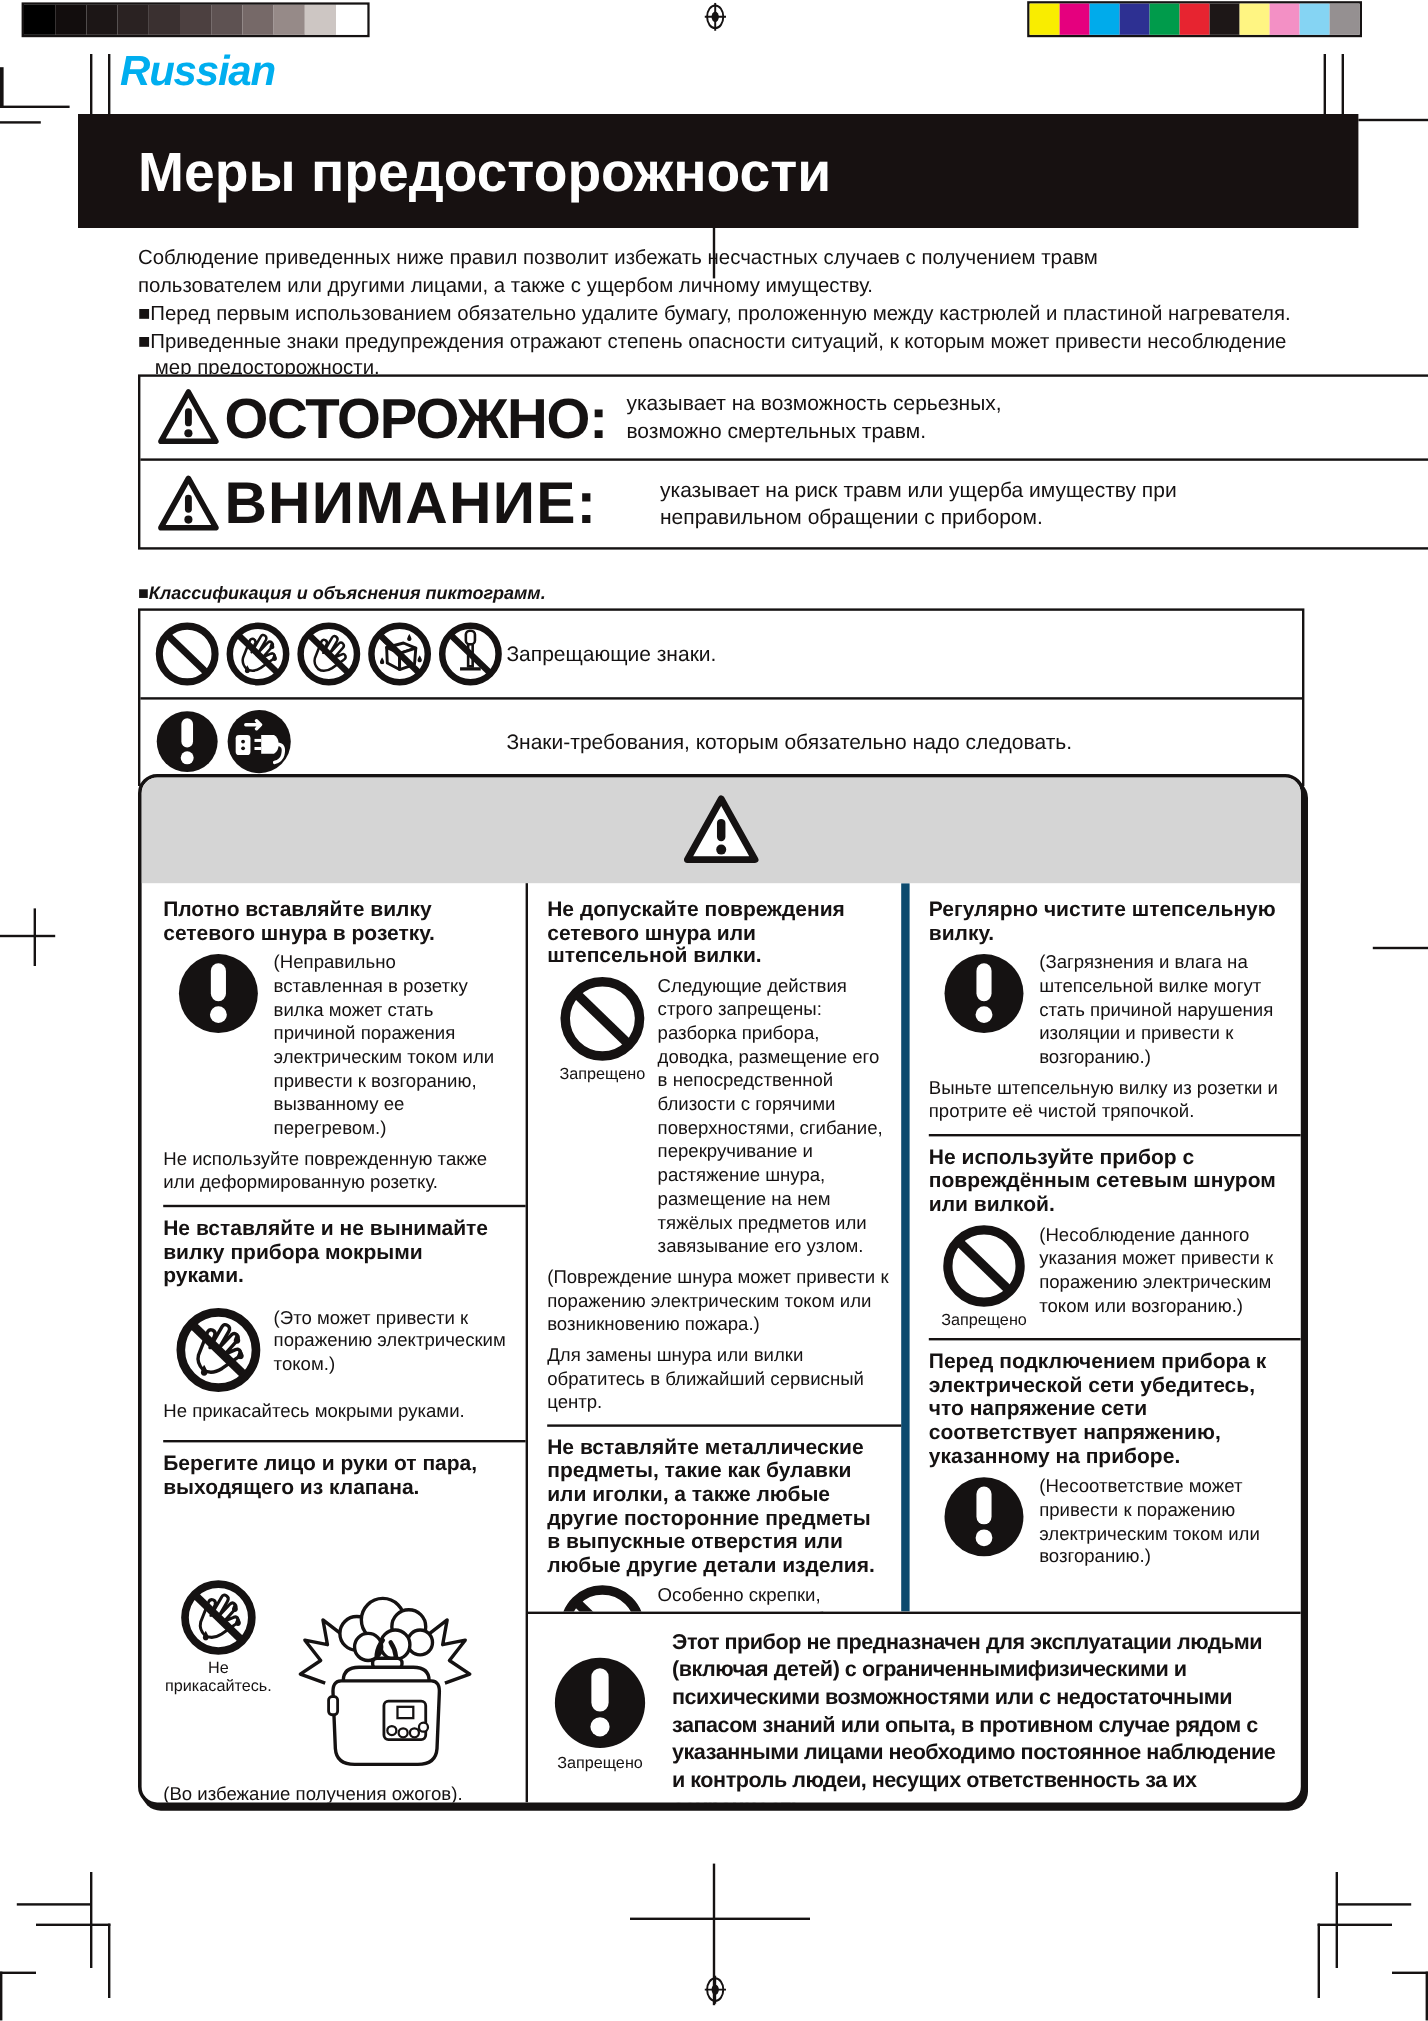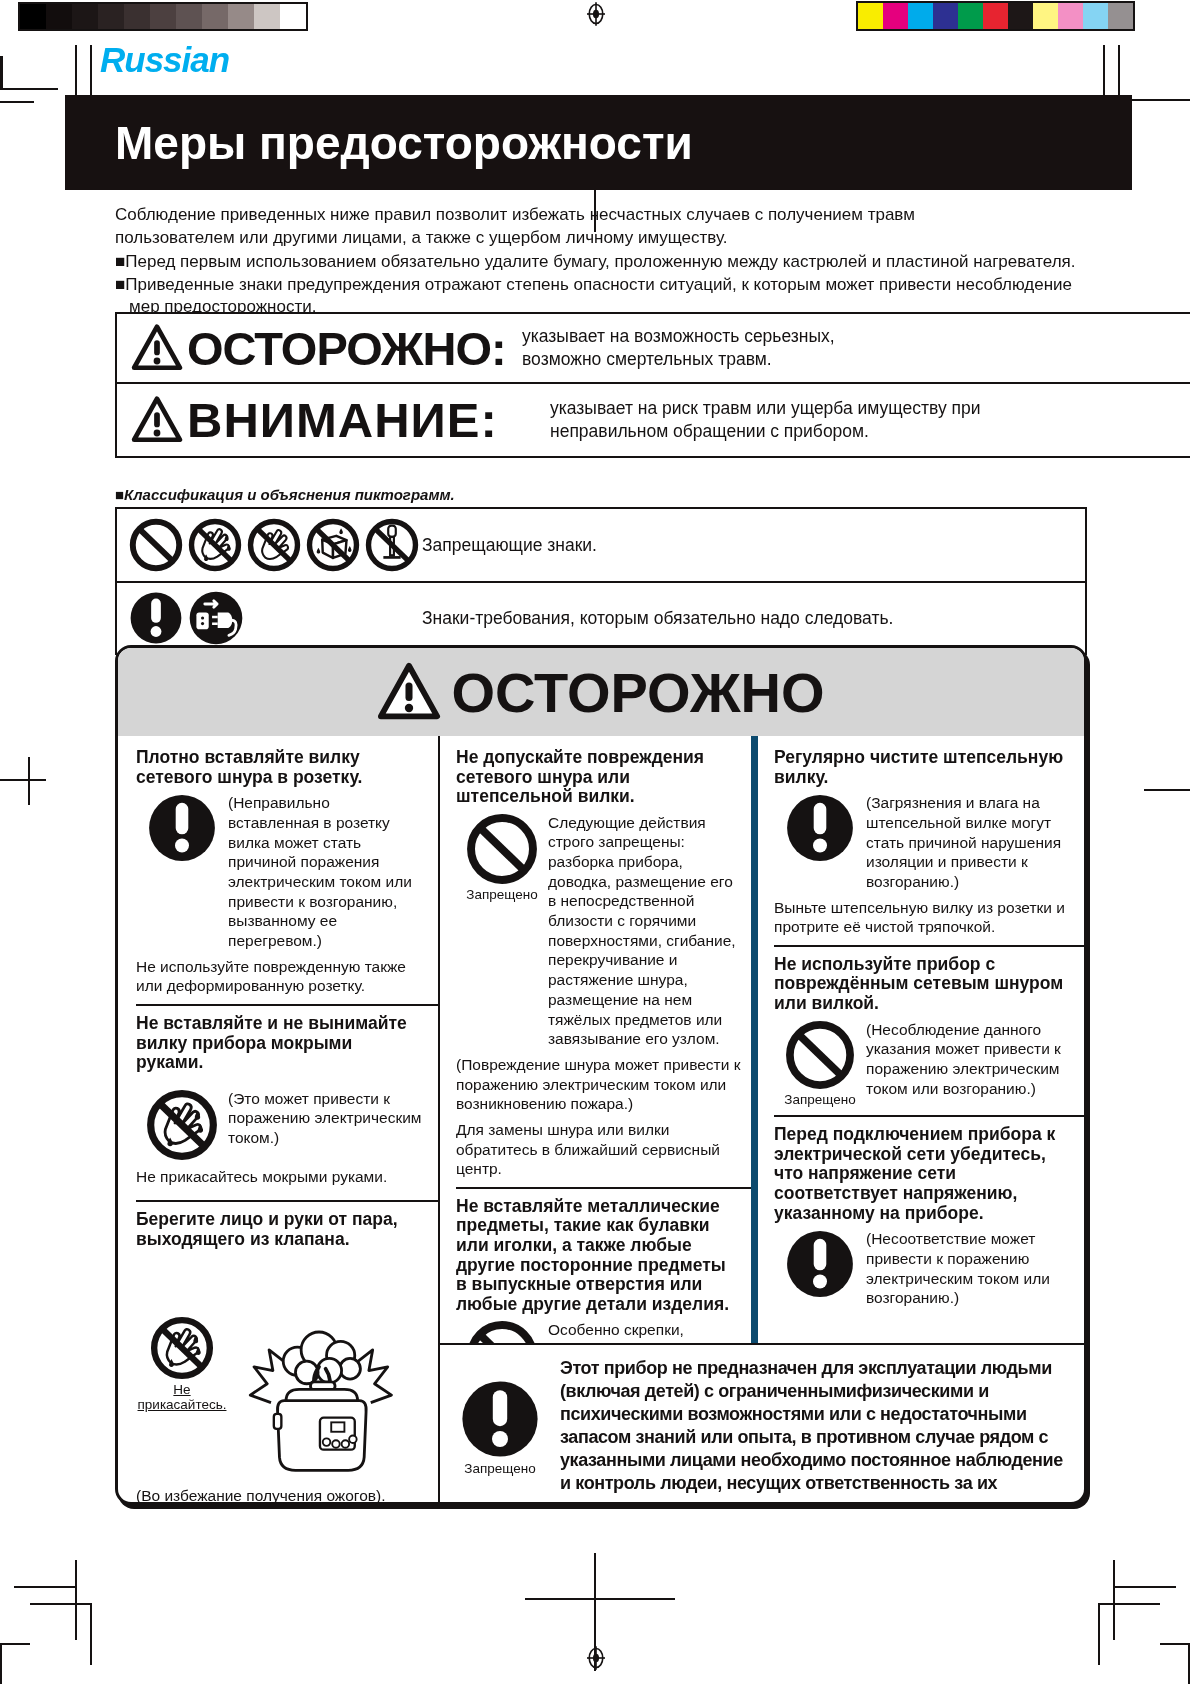--- a/index.html
+++ b/index.html
@@ -58,21 +58,21 @@
   .pcol2 { width:318px; border-right:7px solid #0c4a6e; padding:6px 10px 0 16px; flex-shrink:0; }
   .pcol3 { flex:1; padding:6px 12px 0 16px; }
   .pbottom { flex:1; border-top:2px solid #151212; display:flex; gap:14px; padding:8px 8px 6px 14px; overflow:hidden; }
   .sec-heading { font-size:17.5px; font-weight:bold; line-height:1.12; margin:6px 0 6px; }
   .icon-row { display:flex; align-items:flex-start; margin:4px 0 2px; }
   .icon-col { width:92px; flex-shrink:0; text-align:center; }
   .icon-caption { font-size:13.5px; line-height:1.15; margin-top:2px; }
   .body-text { flex:1; font-size:15.5px; line-height:1.27; }
   .note { font-size:15.5px; line-height:1.27; margin:6px 0 6px; }
   .sep { border:none; border-top:2px solid #151212; margin:8px -14px 8px 0; }
-  .gap-lg { margin-top:66px;text-decoration:underline; }
+  .gap-lg { margin-top:66px; }
   .steam-row { align-items:flex-start; }
   .bottom-text { flex:1; padding-top:4px; }
   .bottom-bold { font-size:18px; font-weight:bold; line-height:1.28; letter-spacing:-0.4px; }
   .icon { display:inline-block; vertical-align:middle; } .i52{width:52px;height:52px;} .i54{width:54px;height:54px;}
   .i56{width:56px;height:56px;} .i64{width:64px;height:64px;} .i70{width:70px;height:70px;}
   .i72{width:72px;height:72px;} .i80{width:80px;height:80px;}
 </style>
 </head>
 <body>
 
@@ -283,21 +283,20 @@
       </div>
       <div class="picto-label">Знаки-требования, которым обязательно надо следовать.</div>
     </div>
   </div>
 
   <div class="caution-panel">
     <div class="panel-header">
       <svg class="icon i64">
           <use href="#sym-warn"></use>
         </svg>
-      <span class="panel-title">ОСТОРОЖНО</span>
     </div>
     <div class="panel-body">
 
       <div class="pcol1">
         <div>
           <div class="sec-heading">Плотно вставляйте вилку сетевого шнура в розетку.</div>
           <div class="icon-row">
             <div class="icon-col">
               <svg class="icon i70">
                   <use href="#sym-mandatory"></use>

